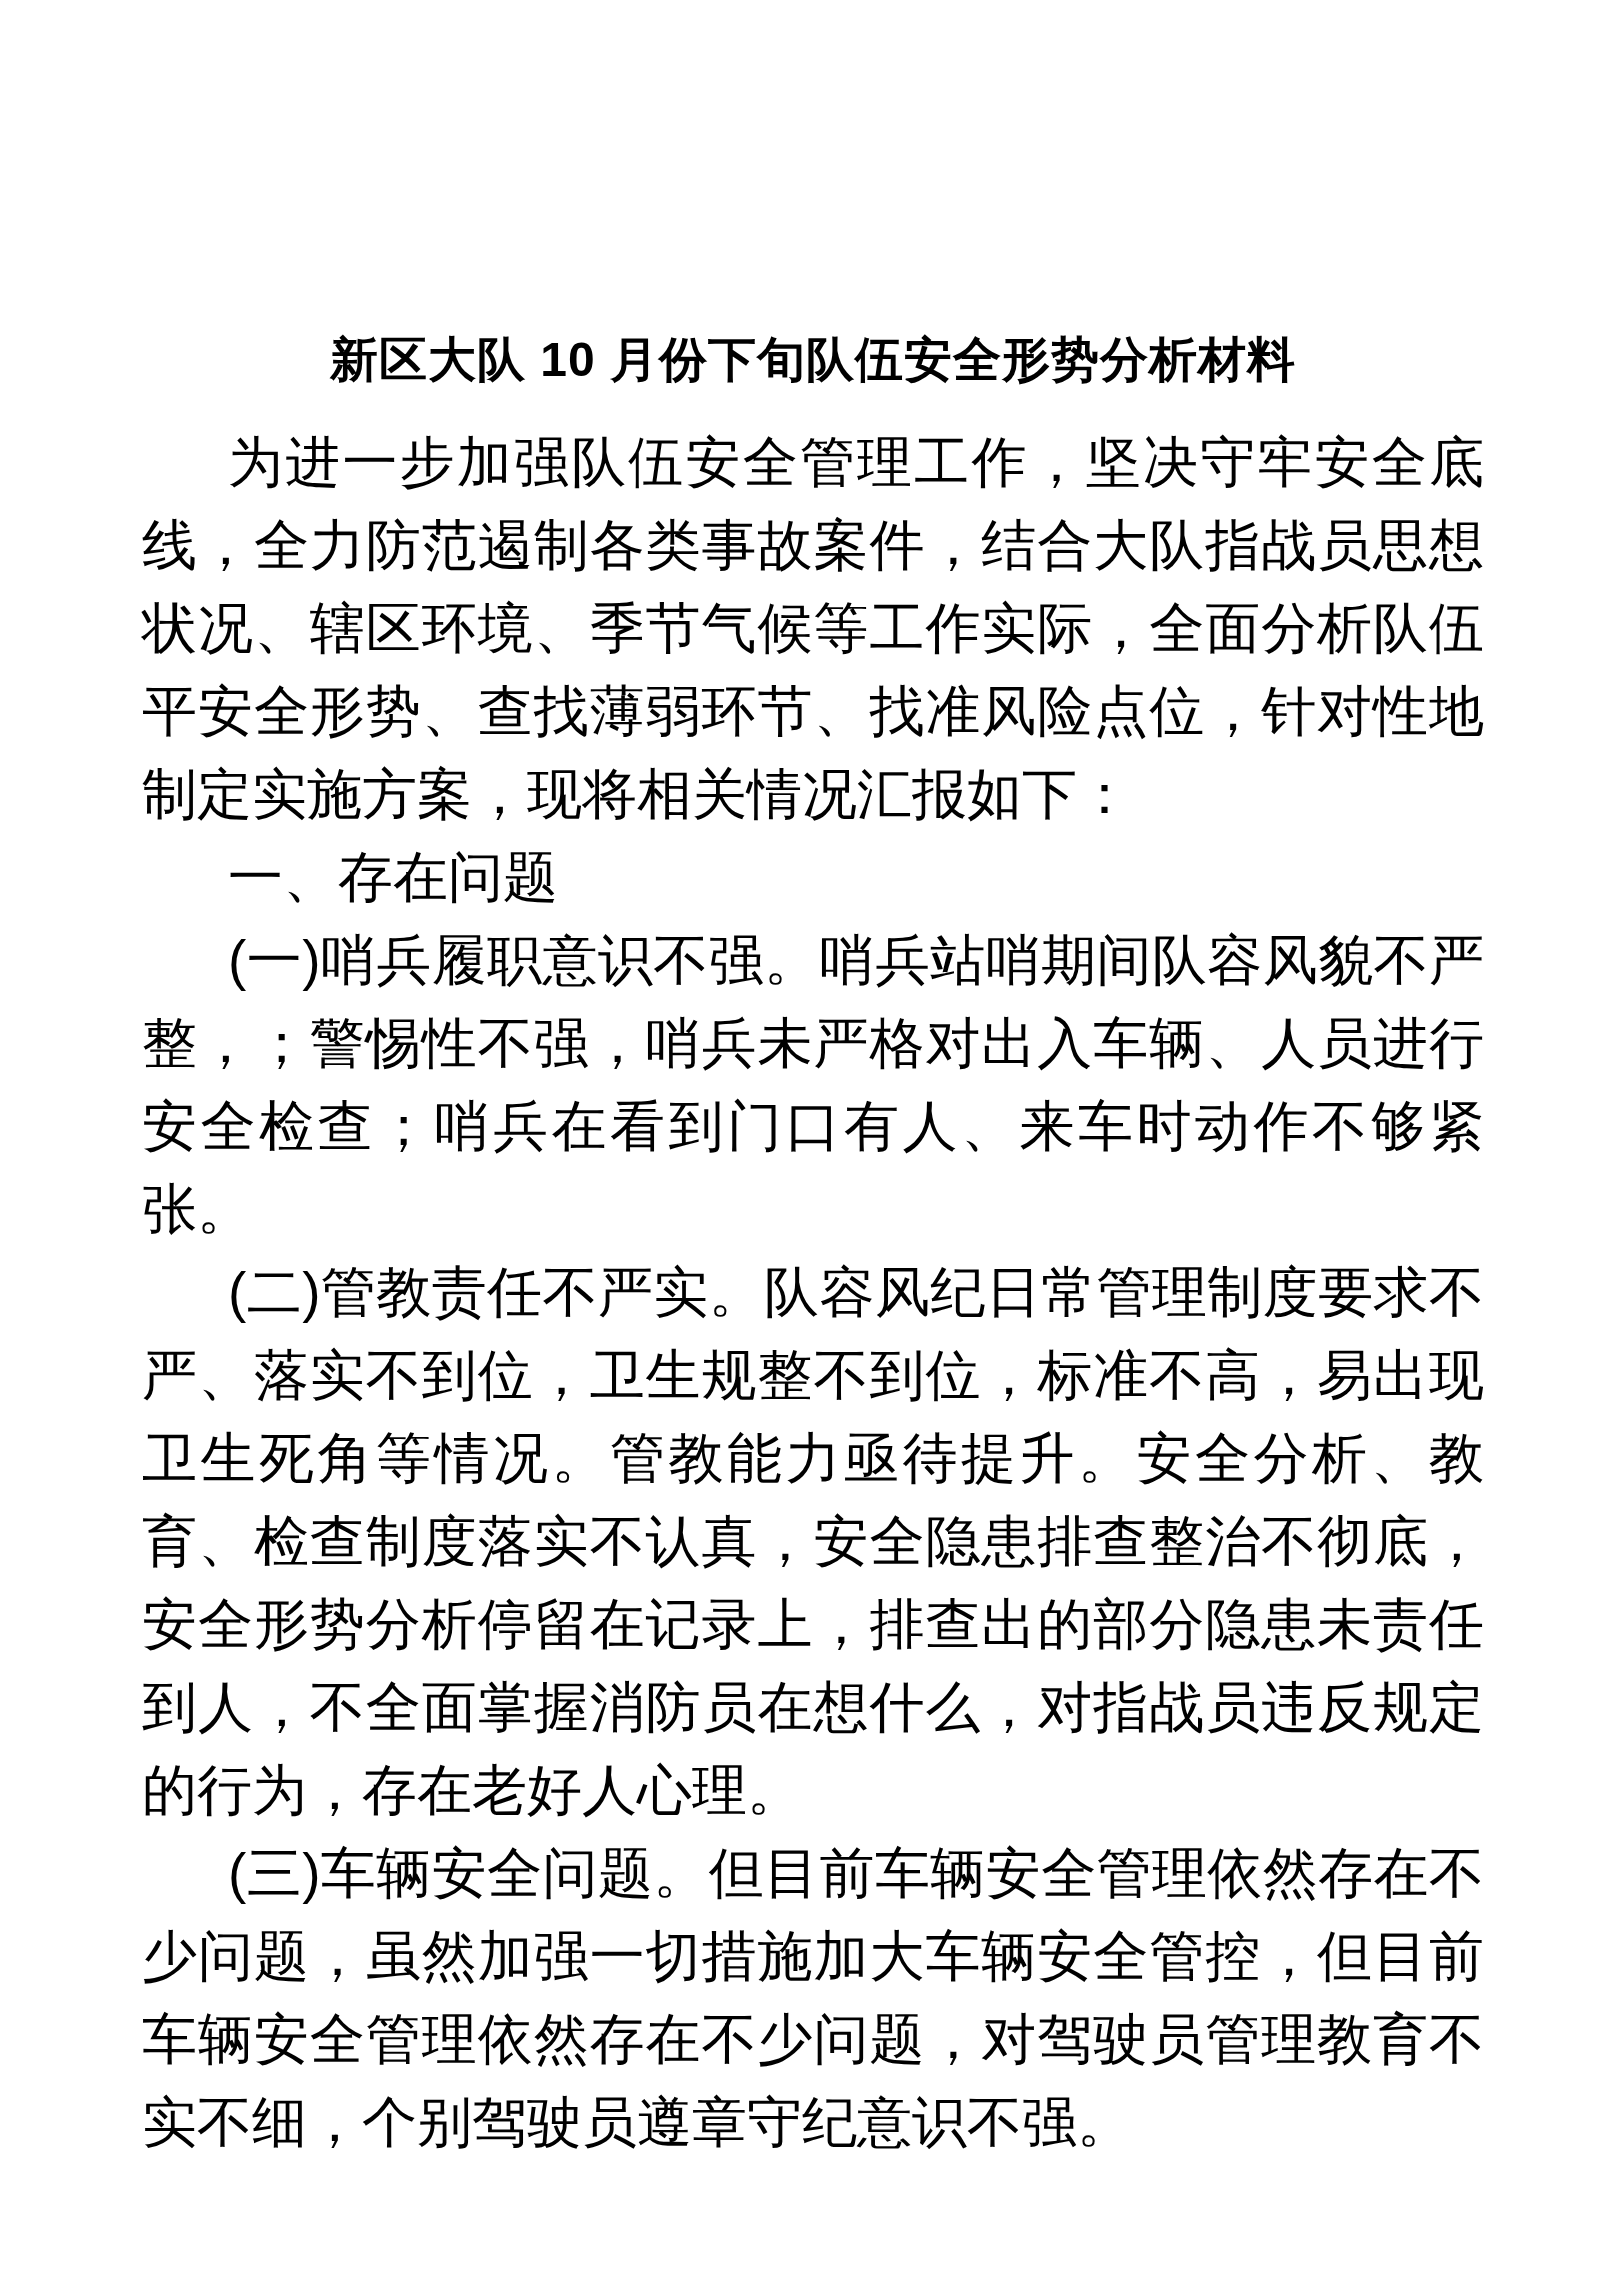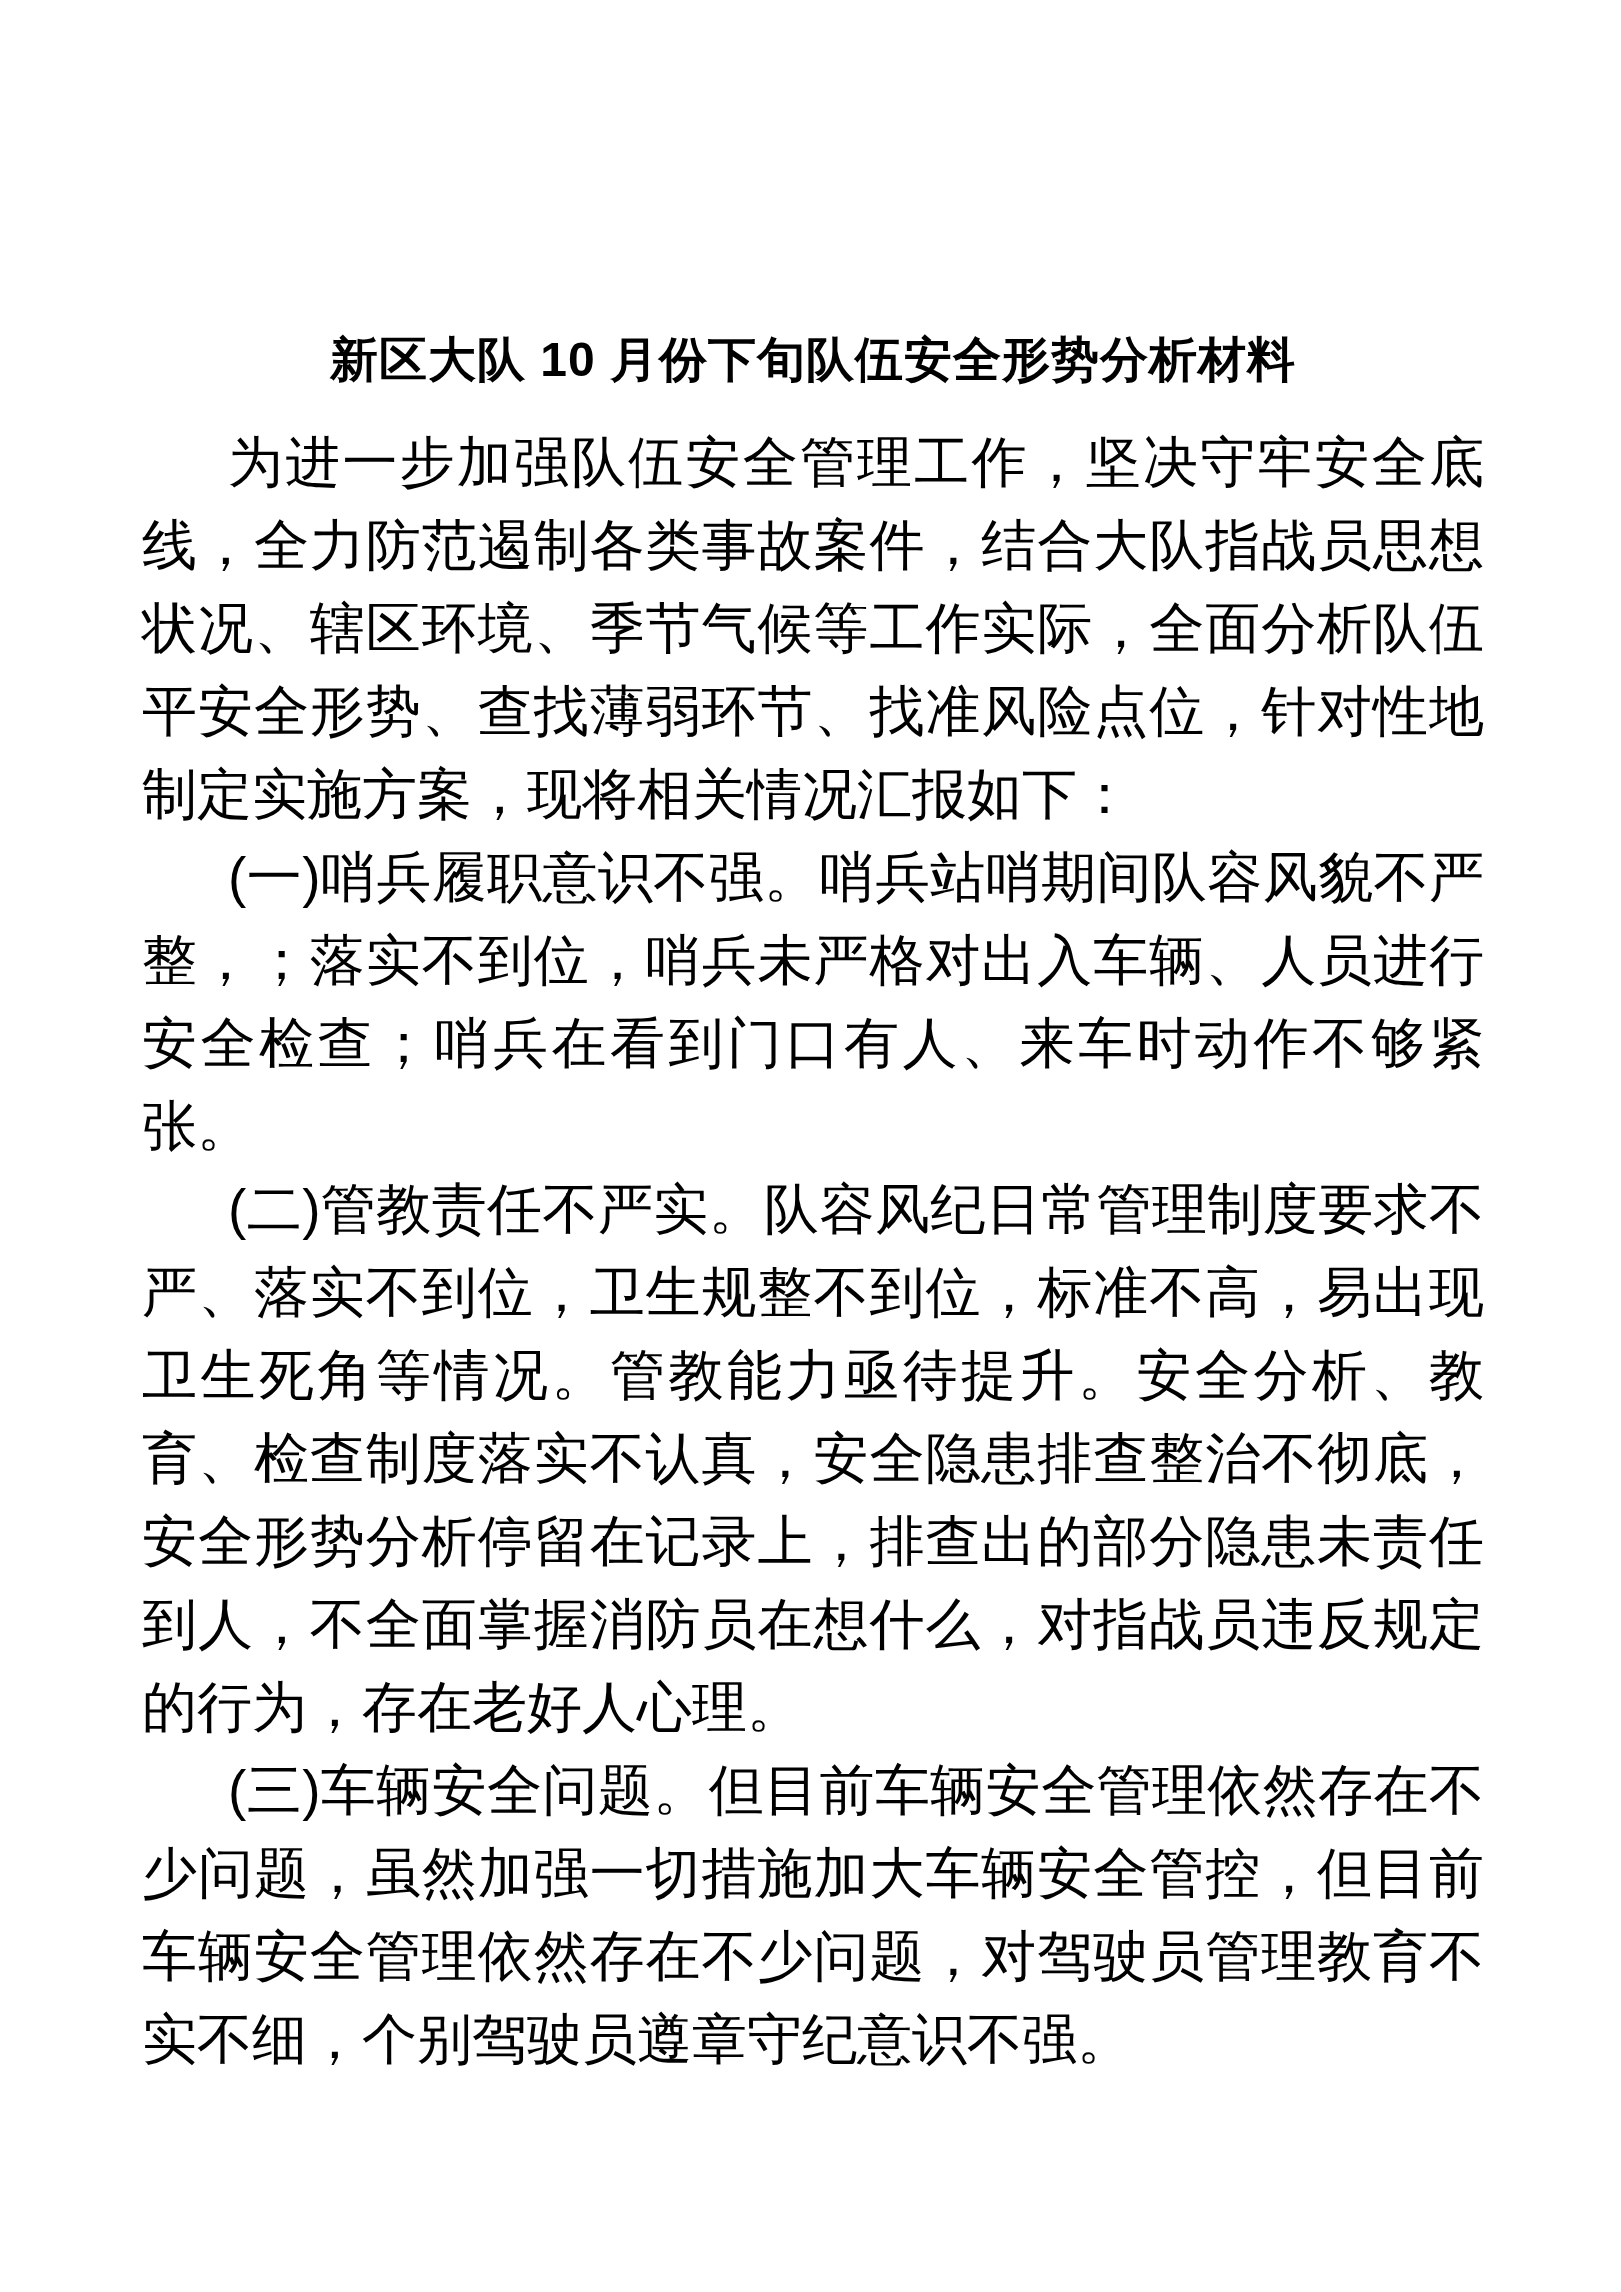--- a/index.html
+++ b/index.html
@@ -47,22 +47,23 @@
 </style>
 </head>
 <body>
 
 <div class="page">
   <div class="content">
     <h1 class="doc-title">新区大队 10 月份下旬队伍安全形势分析材料</h1>
 
     <p class="para">为进一步加强队伍安全管理工作，坚决守牢安全底线，全力防范遏制各类事故案件，结合大队指战员思想状况、辖区环境、季节气候等工作实际，全面分析队伍平安全形势、查找薄弱环节、找准风险点位，针对性地制定实施方案，现将相关情况汇报如下：</p>
 
+    <p class="para heading">一、存在问题</p>
 
-    <p class="para">(一)哨兵履职意识不强。哨兵站哨期间队容风貌不严整，；落实不到位，哨兵未严格对出入车辆、人员进行安全检查；哨兵在看到门口有人、来车时动作不够紧张。</p>
+    <p class="para">(一)哨兵履职意识不强。哨兵站哨期间队容风貌不严整，；警惕性不强，哨兵未严格对出入车辆、人员进行安全检查；哨兵在看到门口有人、来车时动作不够紧张。</p>
 
     <p class="para">(二)管教责任不严实。队容风纪日常管理制度要求不严、落实不到位，卫生规整不到位，标准不高，易出现卫生死角等情况。管教能力亟待提升。安全分析、教育、检查制度落实不认真，安全隐患排查整治不彻底，安全形势分析停留在记录上，排查出的部分隐患未责任到人，不全面掌握消防员在想什么，对指战员违反规定的行为，存在老好人心理。</p>
 
     <p class="para">(三)车辆安全问题。但目前车辆安全管理依然存在不少问题，虽然加强一切措施加大车辆安全管控，但目前车辆安全管理依然存在不少问题，对驾驶员管理教育不实不细，个别驾驶员遵章守纪意识不强。</p>
 
   </div>
 </div>
 
 
 </body></html>

